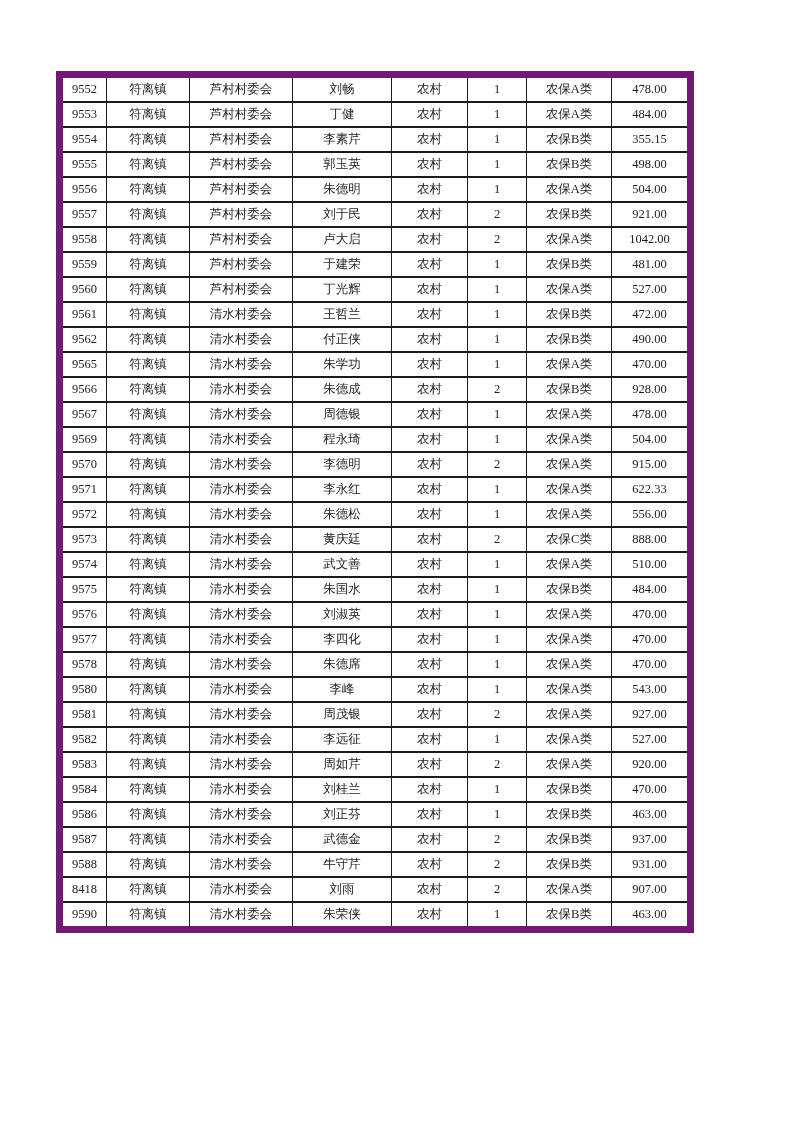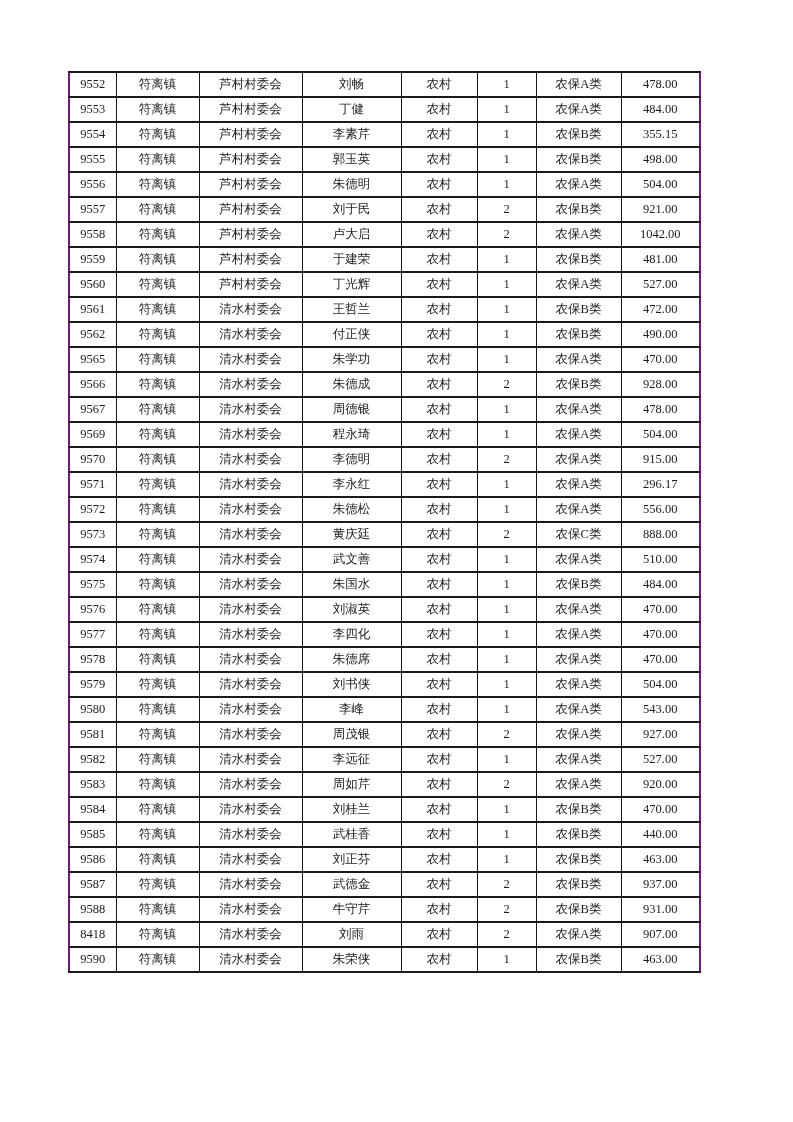--- a/index.html
+++ b/index.html
@@ -10,26 +10,26 @@
   .page {
     position: relative;
     width: 793px;
     height: 1122px;
     background: #ffffff;
     overflow: hidden;
     font-family: "Liberation Serif", "DejaVu Serif", serif;
   }
   table.data-table {
     position: absolute;
-    left: 68px;
+    left: 56px;
     top: 71px;
     width: 631px;
     table-layout: fixed;
     border-collapse: collapse;
-    border: 2px solid #701a75;
+    border: 7px solid #701a75;
   }
   table.data-table td {
     border: 1px solid #1a1a1a;
     border-top-width: 2px;
     border-bottom-width: 2px;
     height: 23px;
     padding: 0 2px;
     text-align: center;
     vertical-align: middle;
     font-size: 12.5px;
@@ -223,21 +223,21 @@
           <td class="col-amount">915.00</td>
         </tr>
         <tr>
           <td class="col-serial_number">9571</td>
           <td class="col-town">符离镇</td>
           <td class="col-village_committee">清水村委会</td>
           <td class="col-name">李永红</td>
           <td class="col-residence_type">农村</td>
           <td class="col-person_count">1</td>
           <td class="col-insurance_category">农保A类</td>
-          <td class="col-amount">296.17</td>
+          <td class="col-amount">622.33</td>
         </tr>
         <tr>
           <td class="col-serial_number">9572</td>
           <td class="col-town">符离镇</td>
           <td class="col-village_committee">清水村委会</td>
           <td class="col-name">朱德松</td>
           <td class="col-residence_type">农村</td>
           <td class="col-person_count">1</td>
           <td class="col-insurance_category">农保A类</td>
           <td class="col-amount">556.00</td>
@@ -296,30 +296,20 @@
           <td class="col-serial_number">9578</td>
           <td class="col-town">符离镇</td>
           <td class="col-village_committee">清水村委会</td>
           <td class="col-name">朱德席</td>
           <td class="col-residence_type">农村</td>
           <td class="col-person_count">1</td>
           <td class="col-insurance_category">农保A类</td>
           <td class="col-amount">470.00</td>
         </tr>
         <tr>
-          <td class="col-serial_number">9579</td>
-          <td class="col-town">符离镇</td>
-          <td class="col-village_committee">清水村委会</td>
-          <td class="col-name">刘书侠</td>
-          <td class="col-residence_type">农村</td>
-          <td class="col-person_count">1</td>
-          <td class="col-insurance_category">农保A类</td>
-          <td class="col-amount">504.00</td>
-        </tr>
-        <tr>
           <td class="col-serial_number">9580</td>
           <td class="col-town">符离镇</td>
           <td class="col-village_committee">清水村委会</td>
           <td class="col-name">李峰</td>
           <td class="col-residence_type">农村</td>
           <td class="col-person_count">1</td>
           <td class="col-insurance_category">农保A类</td>
           <td class="col-amount">543.00</td>
         </tr>
         <tr>
@@ -354,30 +344,20 @@
         </tr>
         <tr>
           <td class="col-serial_number">9584</td>
           <td class="col-town">符离镇</td>
           <td class="col-village_committee">清水村委会</td>
           <td class="col-name">刘桂兰</td>
           <td class="col-residence_type">农村</td>
           <td class="col-person_count">1</td>
           <td class="col-insurance_category">农保B类</td>
           <td class="col-amount">470.00</td>
-        </tr>
-        <tr>
-          <td class="col-serial_number">9585</td>
-          <td class="col-town">符离镇</td>
-          <td class="col-village_committee">清水村委会</td>
-          <td class="col-name">武桂香</td>
-          <td class="col-residence_type">农村</td>
-          <td class="col-person_count">1</td>
-          <td class="col-insurance_category">农保B类</td>
-          <td class="col-amount">440.00</td>
         </tr>
         <tr>
           <td class="col-serial_number">9586</td>
           <td class="col-town">符离镇</td>
           <td class="col-village_committee">清水村委会</td>
           <td class="col-name">刘正芬</td>
           <td class="col-residence_type">农村</td>
           <td class="col-person_count">1</td>
           <td class="col-insurance_category">农保B类</td>
           <td class="col-amount">463.00</td>

